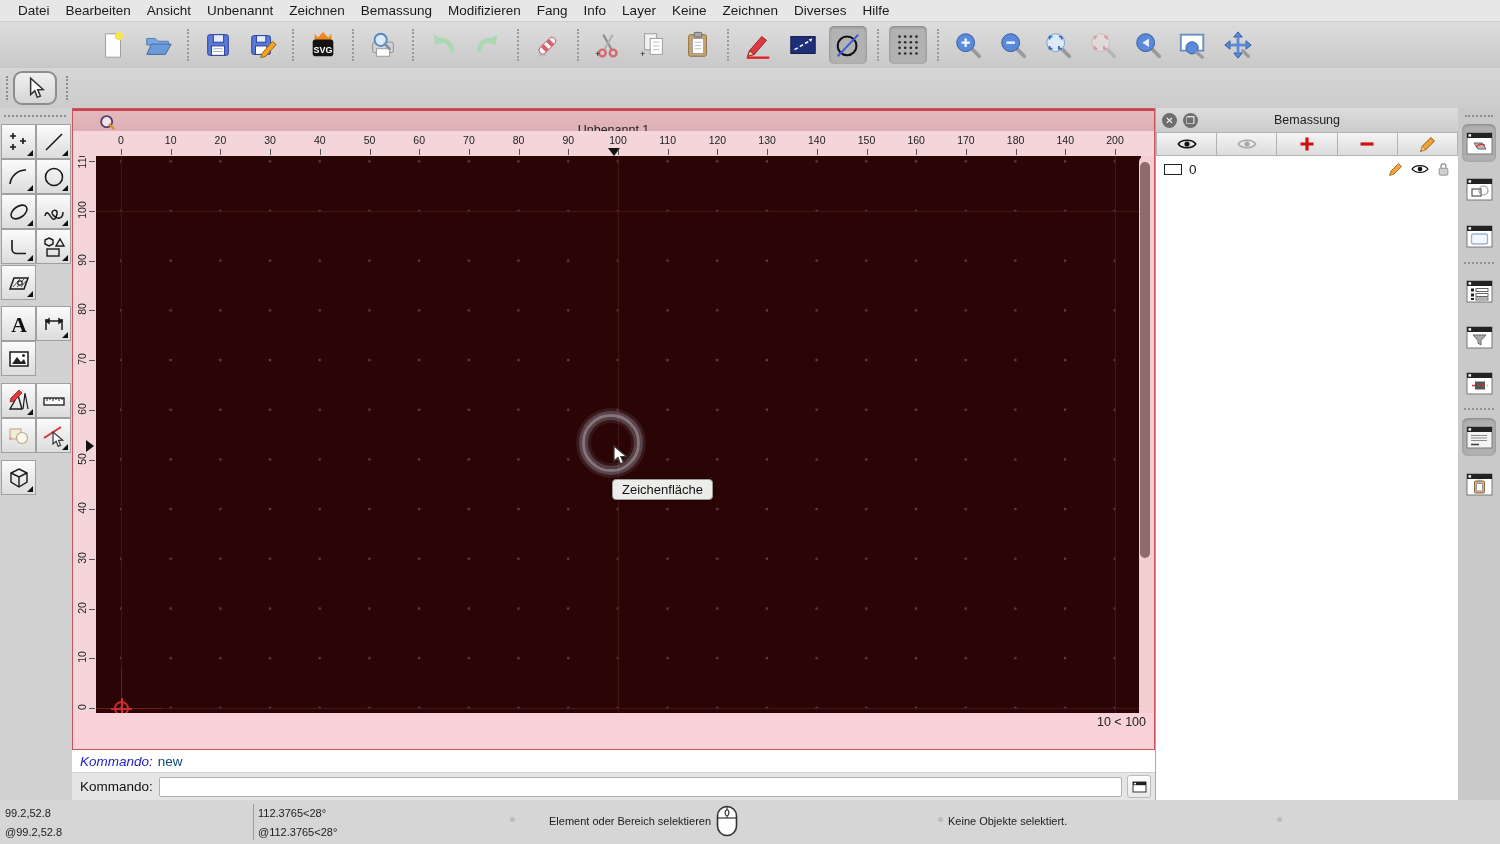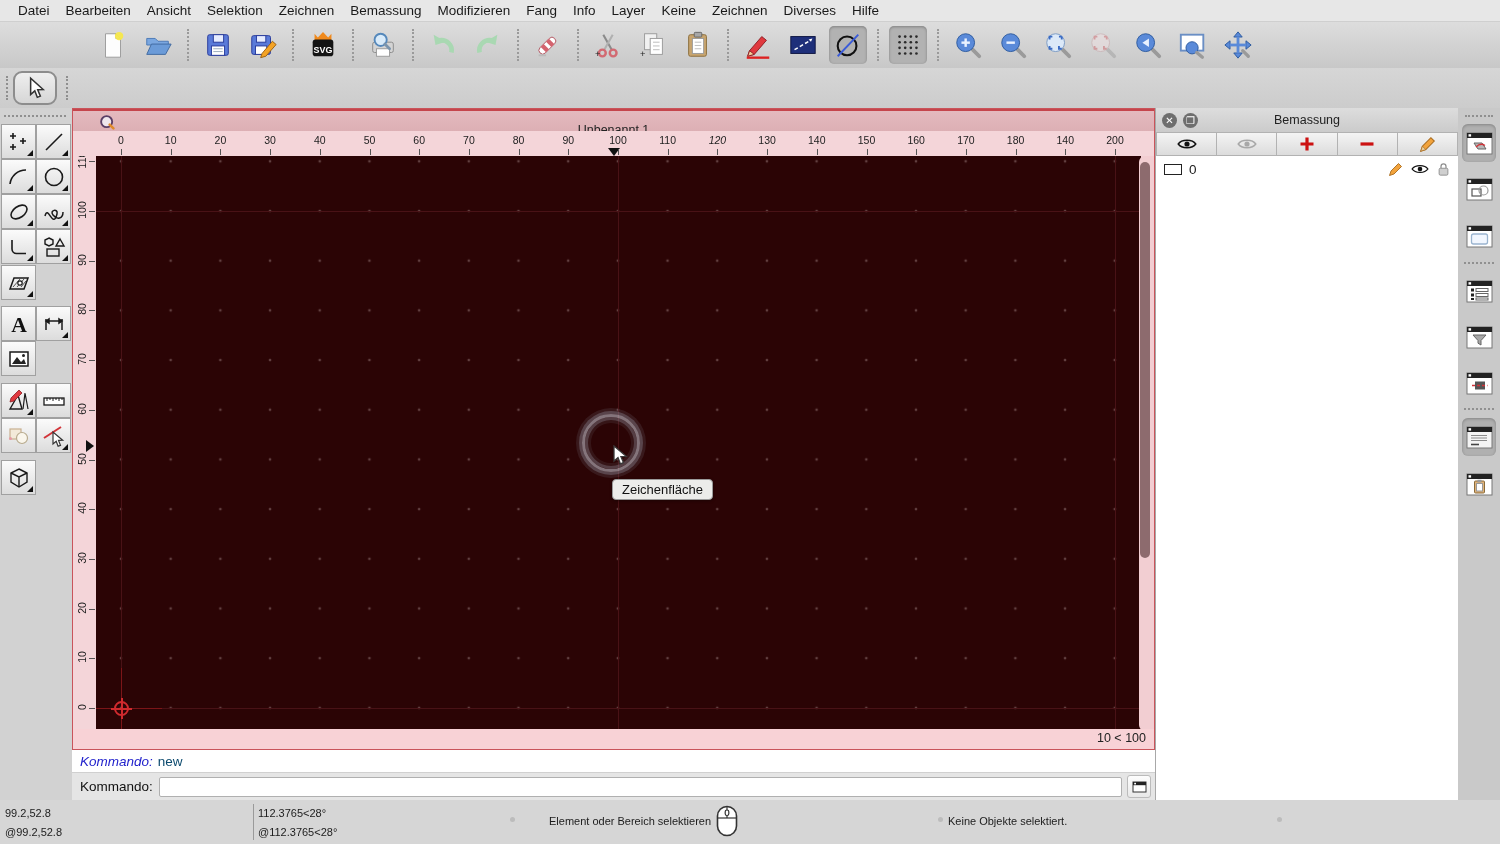--- a/index.html
+++ b/index.html
@@ -43,21 +43,21 @@
   .metaline-h{position:absolute;left:0;height:1px;width:100%;background:#491216}
   .axis{position:absolute;background:#7c1518}
   .origin-dot{position:absolute;width:15px;height:15px;border:2px solid #cf2a2e;border-radius:50%}
   .origin-dot::before{content:"";position:absolute;left:50%;top:-5px;width:2px;height:21px;background:#cf2a2e;transform:translateX(-50%)}
   .origin-dot::after{content:"";position:absolute;top:50%;left:-5px;height:2px;width:21px;background:#cf2a2e;transform:translateY(-50%)}
   .snap-ring{position:absolute;width:58px;height:58px;border-radius:50%;border:3px solid rgba(205,210,220,.55);
     box-shadow:0 0 0 3px rgba(165,170,185,.30),0 0 0 6px rgba(140,145,160,.15),inset 0 0 0 3px rgba(165,170,185,.28),inset 0 0 0 6px rgba(140,145,160,.12)}
   .tooltip{position:absolute;background:#ececea;border:1px solid #9a9a9a;border-radius:4px;padding:2px 9px;font-size:13px;color:#111;box-shadow:0 1px 3px rgba(0,0,0,.35);white-space:nowrap}
   .vscroll{position:absolute;right:3px;top:0;width:12px;height:575px;background:#f2ced2;border-radius:6px}
   .vscroll .thumb{position:absolute;left:1px;top:6px;width:10px;height:396px;background:#8d6b6e;border-radius:5px}
-  .gridstrip{position:absolute;left:0;bottom:0;width:100%;height:20px;background:#f8d2d6;font-size:12.5px;color:#222;text-align:right;line-height:19px;padding-right:8px}
+  .gridstrip{position:absolute;left:0;bottom:0;width:100%;height:36px;background:#f8d2d6;font-size:12.5px;color:#222;text-align:right;line-height:19px;padding-right:8px}
   
   .layerpanel{position:absolute;left:1155px;top:108px;width:303px;height:692px;background:#fff;border-left:1px solid #a8a8a8}
   .lp-header{position:absolute;top:0;left:0;width:100%;height:24px;background:linear-gradient(#dddddd,#cbcbcb);display:flex;align-items:center;font-size:12.5px}
   .lp-title{position:absolute;left:0;width:100%;text-align:center;color:#222}
   .hbtn{width:15px;height:15px;border-radius:50%;background:#6e6e6e;color:#fff;font-size:10px;line-height:15px;text-align:center;margin-left:6px;z-index:2}
   .lp-toolbar{position:absolute;top:24px;left:0;width:100%;height:24px;display:flex}
   .lp-cell{flex:1;border:1px solid #b2b2b2;border-left:none;background:linear-gradient(#f4f4f4,#dcdcdc);display:flex;align-items:center;justify-content:center}
   .lp-cell:first-child{border-left:1px solid #b2b2b2}
   .layer-row{position:absolute;top:50px;left:0;width:100%;height:22px;display:flex;align-items:center;padding:0 8px;font-size:13.5px;gap:7px}
   .swatch{width:18px;height:11px;background:#fff;border:1.5px solid #222}
@@ -88,21 +88,21 @@
   .sb-mouse{position:absolute;left:716px;top:5px}
 </style>
 </head>
 <body>
 
 <div class="menubar">
 
 <div class="menu-item">Datei</div>
     <div class="menu-item">Bearbeiten</div>
     <div class="menu-item">Ansicht</div>
-    <div class="menu-item">Selektion</div>
+    <div class="menu-item">Unbenannt</div>
     <div class="menu-item">Zeichnen</div>
     <div class="menu-item">Bemassung</div>
     <div class="menu-item">Modifizieren</div>
     <div class="menu-item">Fang</div>
     <div class="menu-item">Info</div>
     <div class="menu-item">Layer</div>
     <div class="menu-item">Keine</div>
     <div class="menu-item">Zeichnen</div>
     <div class="menu-item">Diverses</div>
     <div class="menu-item">Hilfe</div>
@@ -450,21 +450,21 @@
       <div class="lbl" style="left: 395.9px;">70</div>
       <div class="tick" style="left: 445.6px;"></div>
       <div class="lbl" style="left: 445.6px;">80</div>
       <div class="tick" style="left: 495.3px;"></div>
       <div class="lbl" style="left: 495.3px;">90</div>
       <div class="tick" style="left: 545px;"></div>
       <div class="lbl" style="left: 545px;">100</div>
       <div class="tick" style="left: 594.7px;"></div>
       <div class="lbl" style="left: 594.7px;">110</div>
       <div class="tick" style="left: 644.4px;"></div>
-      <div class="lbl" style="left: 644.4px; font-style: italic;">120</div>
+      <div class="lbl" style="left: 644.4px;">120</div>
       <div class="tick" style="left: 694.1px;"></div>
       <div class="lbl" style="left: 694.1px;">130</div>
       <div class="tick" style="left: 743.8px;"></div>
       <div class="lbl" style="left: 743.8px;">140</div>
       <div class="tick" style="left: 793.5px;"></div>
       <div class="lbl" style="left: 793.5px;">150</div>
       <div class="tick" style="left: 843.2px;"></div>
       <div class="lbl" style="left: 843.2px;">160</div>
       <div class="tick" style="left: 892.9px;"></div>
       <div class="lbl" style="left: 892.9px;">170</div>

